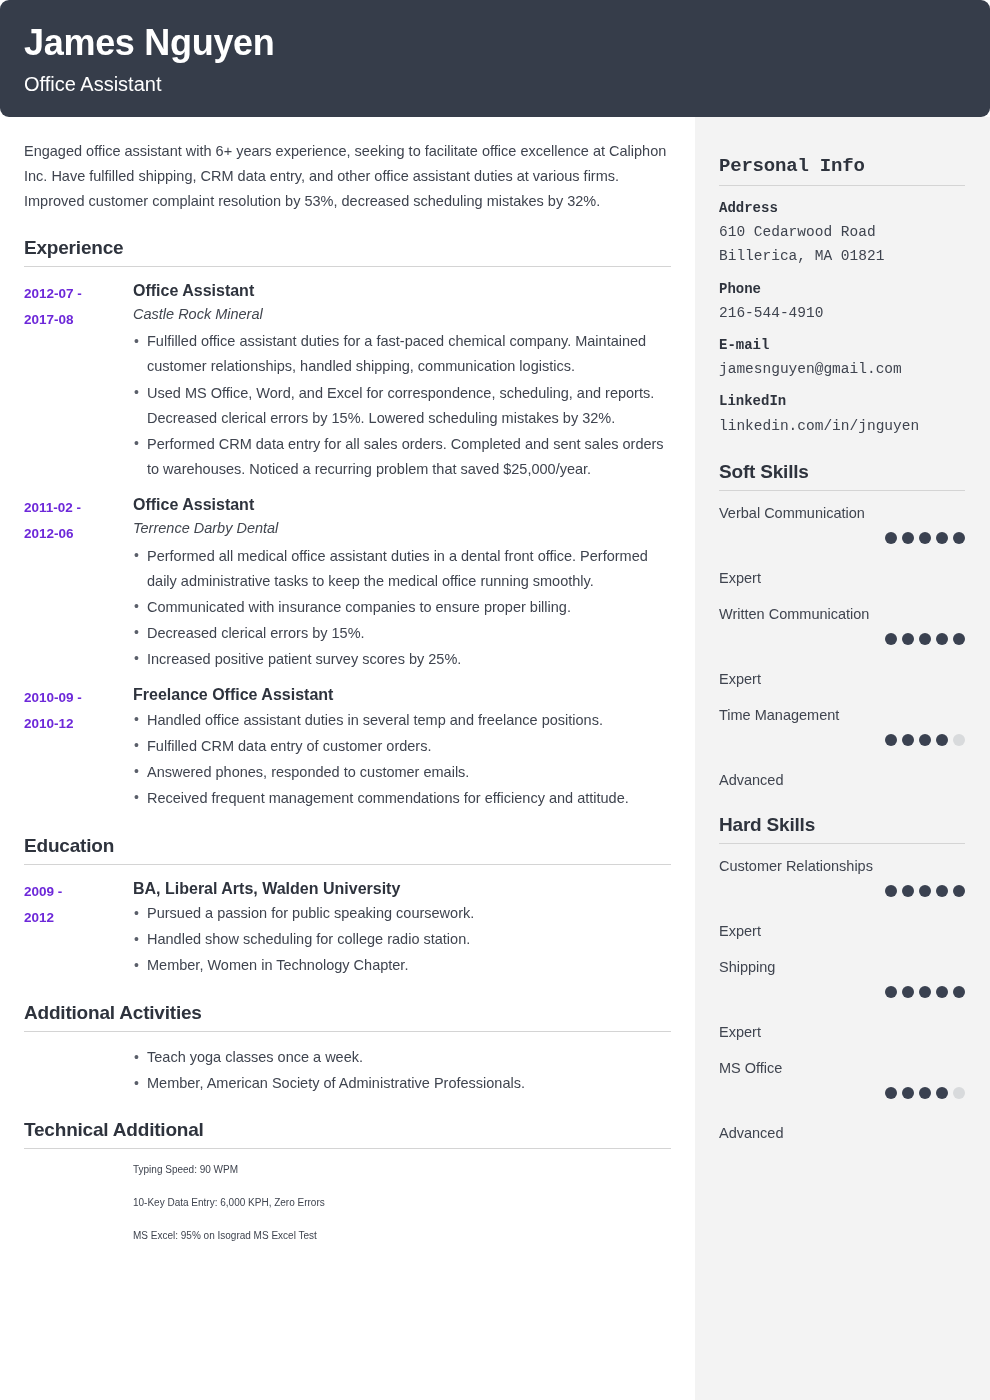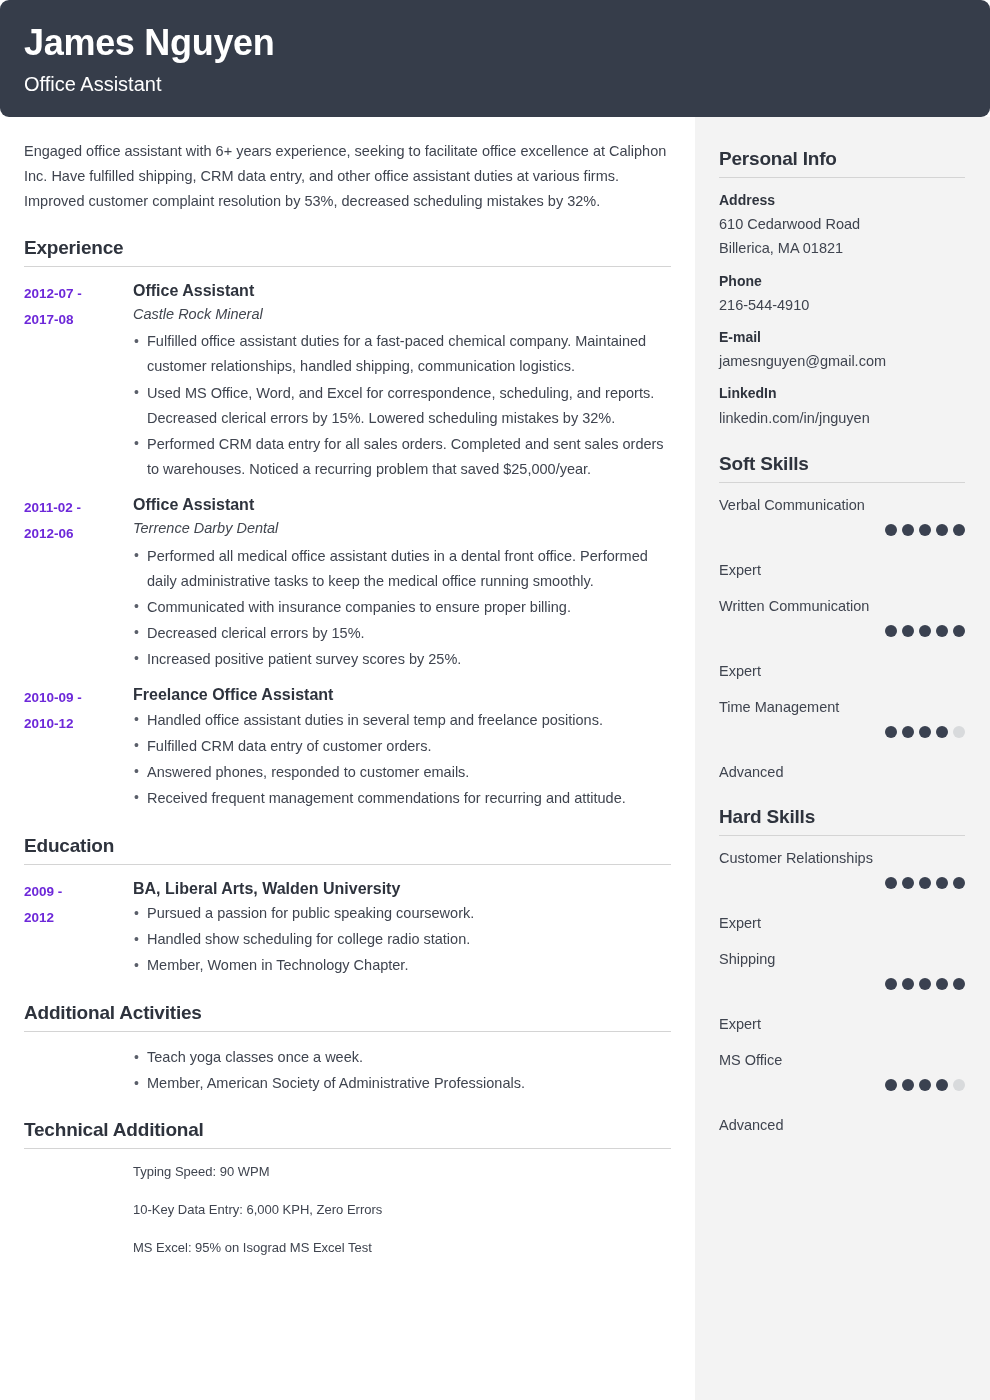--- a/index.html
+++ b/index.html
@@ -135,42 +135,42 @@
     font-size: 14px;
   }
 
   
   .indent-list { padding-left: 109px; }
   .indent-list ul.bullets li { padding-left: 14px; }
 
   
   .plain-lines { padding-left: 109px; }
   .plain-lines .line {
-    font-size: 13px;
+    font-size: 10px;
     line-height: 1.6;
     color: #3f444f;
     margin-bottom: 17px;
   }
 
   
   .side-heading {
     font-size: 19px;
     font-weight: bold;
     color: #2e333d;
     letter-spacing: -0.2px;
     padding-bottom: 6px;
     line-height: 1.25;
   }
   .side-rule {
     height: 1px;
     background: #d4d4d4;
     margin-bottom: 11px;
   }
   .side-section { margin-top: 22px; }
-  .side-section:first-child { margin-top: 8px; }
+  .side-section:first-child { margin-top: 16px; font-family: Liberation Mono, monospace; }
 
   .info-label {
     font-size: 14px;
     font-weight: bold;
     color: #2e333d;
     line-height: 1.65;
     margin-top: 9px;
   }
   .info-label:first-of-type { margin-top: 0; }
   .info-value {
@@ -262,21 +262,21 @@
             <div class="entry-dates">
               <div>2010-09 -</div>
               <div>2010-12</div>
             </div>
             <div class="entry-main">
               <div class="entry-role">Freelance Office Assistant</div>
               <ul class="bullets">
                 <li>Handled office assistant duties in several temp and freelance positions.</li>
                 <li>Fulfilled CRM data entry of customer orders.</li>
                 <li>Answered phones, responded to customer emails.</li>
-                <li>Received frequent management commendations for recurring and attitude.</li>
+                <li>Received frequent management commendations for efficiency and attitude.</li>
               </ul>
             </div>
           </div>
         </div>
     </div>
 
     <div class="section">
       <div class="section-heading">Education</div>
       <div class="section-rule"></div>
       <div id="edu-list">

